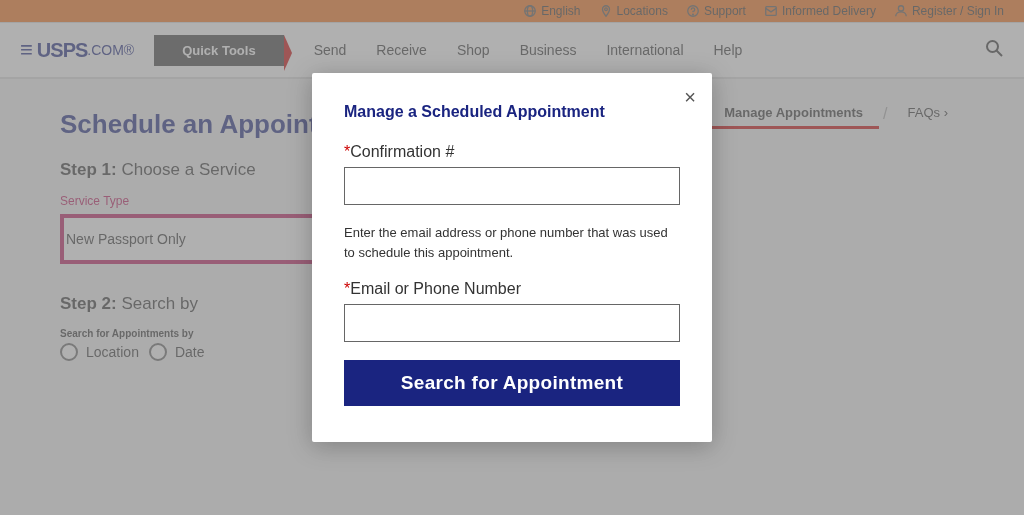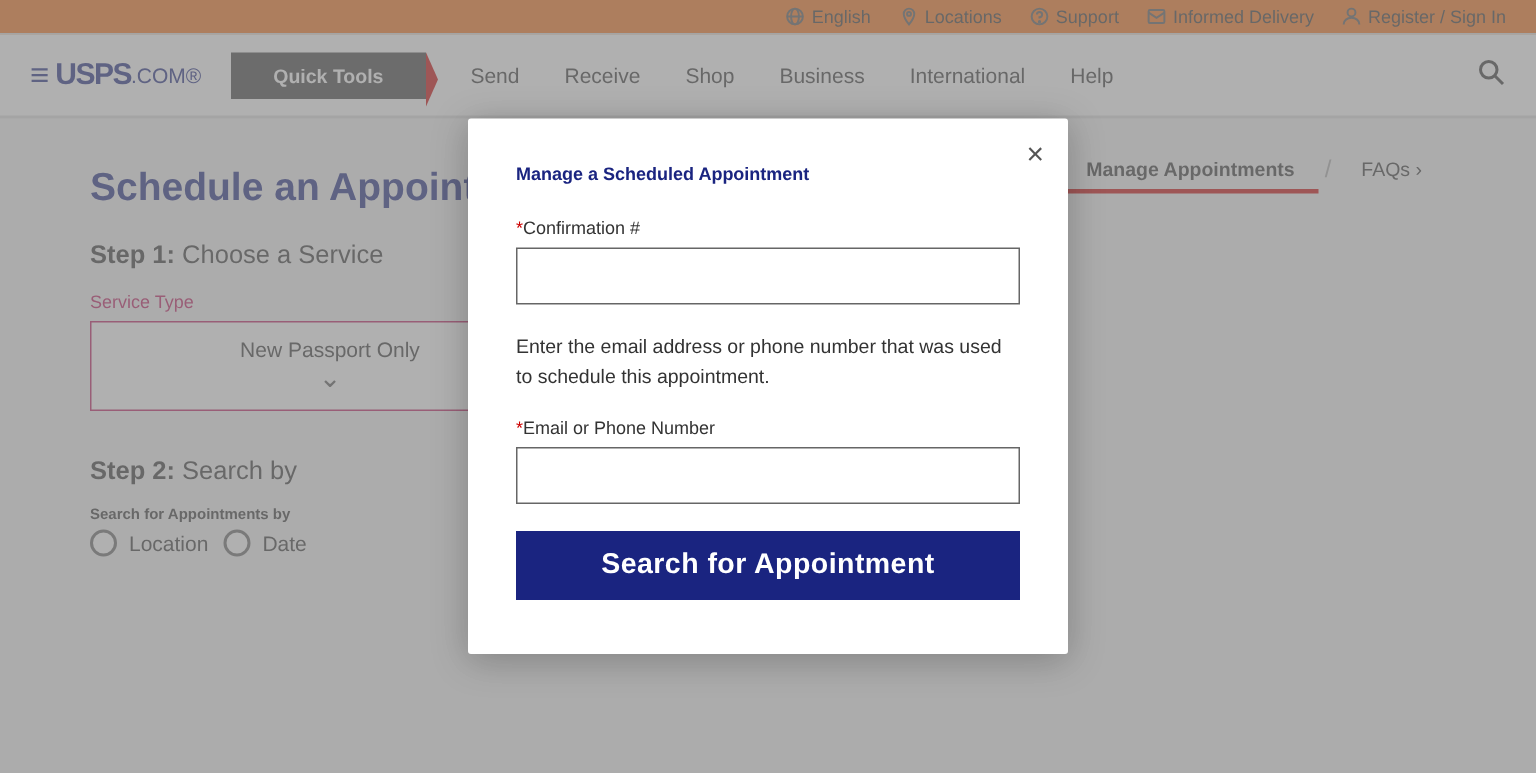--- a/index.html
+++ b/index.html
@@ -97,27 +97,26 @@
     .tab-divider { color: #aaa; font-size: 16px; margin: 0 4px; }
 
     
     .step-title { font-size: 17px; font-weight: 700; color: #333; margin-bottom: 14px; }
     .step-title span { font-weight: 400; }
     .section-label { font-size: 12px; color: #be185d; margin-bottom: 6px; }
 
     .service-dropdown {
       display: flex;
       align-items: center;
-      border: 1px solid #be185d;
+      border: 4px solid #be185d;
       background: #fff;
-      padding: 10px 12px;
+      padding: 10px 2px;
       width: 320px;
       cursor: pointer;
       justify-content: space-between;
-      flex-direction: column;
     }
     .service-dropdown-value { font-size: 14px; }
     .chevron { font-size: 18px; color: #555; }
 
     .step2-section { margin-top: 30px; }
     .search-by-label { font-size: 10px; font-weight: 600; margin-bottom: 4px; }
     .radio-group { display: flex; flex-direction: row; gap: 10px; }
     .radio-item { display: flex; align-items: center; gap: 8px; font-size: 14px; }
     .radio-circle {
       width: 18px; height: 18px; border-radius: 50%;
@@ -151,28 +150,28 @@
       font-size: 20px;
       cursor: pointer;
       color: #555;
       background: none;
       border: none;
       font-weight: 300;
       line-height: 1;
     }
 
     .modal-title {
-      font-size: 12px;
+      font-size: 16px;
       font-weight: 700;
       color: #1a2480;
       margin-bottom: 22px;
     }
 
     .field-label {
-      font-size: 12px;
+      font-size: 16px;
       color: #333;
       margin-bottom: 6px;
     }
     .field-label span { color: #cc0000; }
 
     .modal-input {
       width: 100%;
       border: 1px solid #666;
       padding: 10px 12px;
       font-size: 14px;

